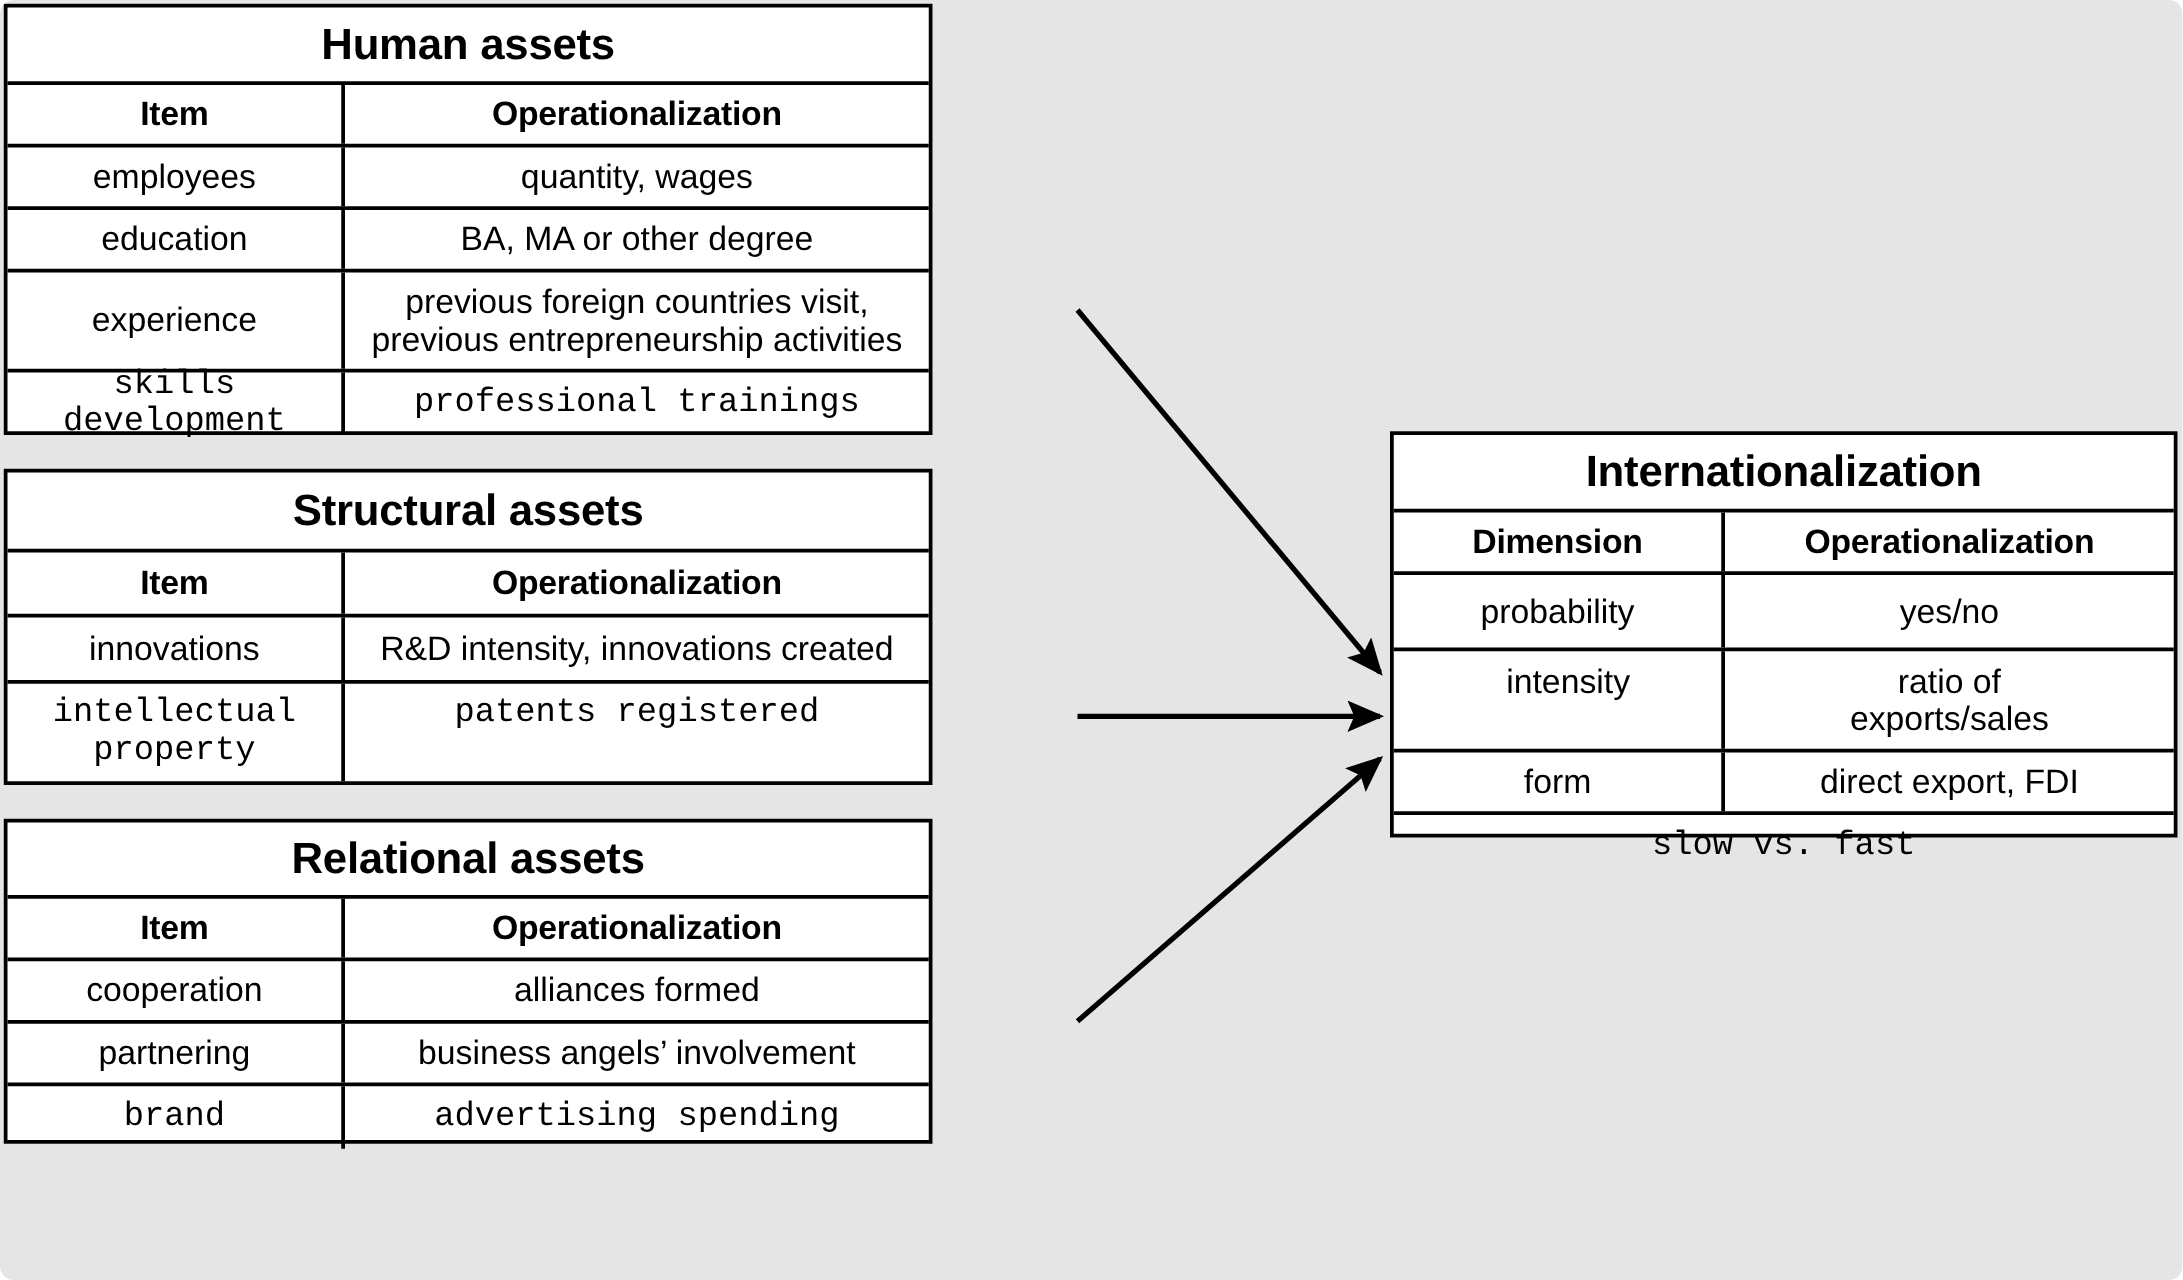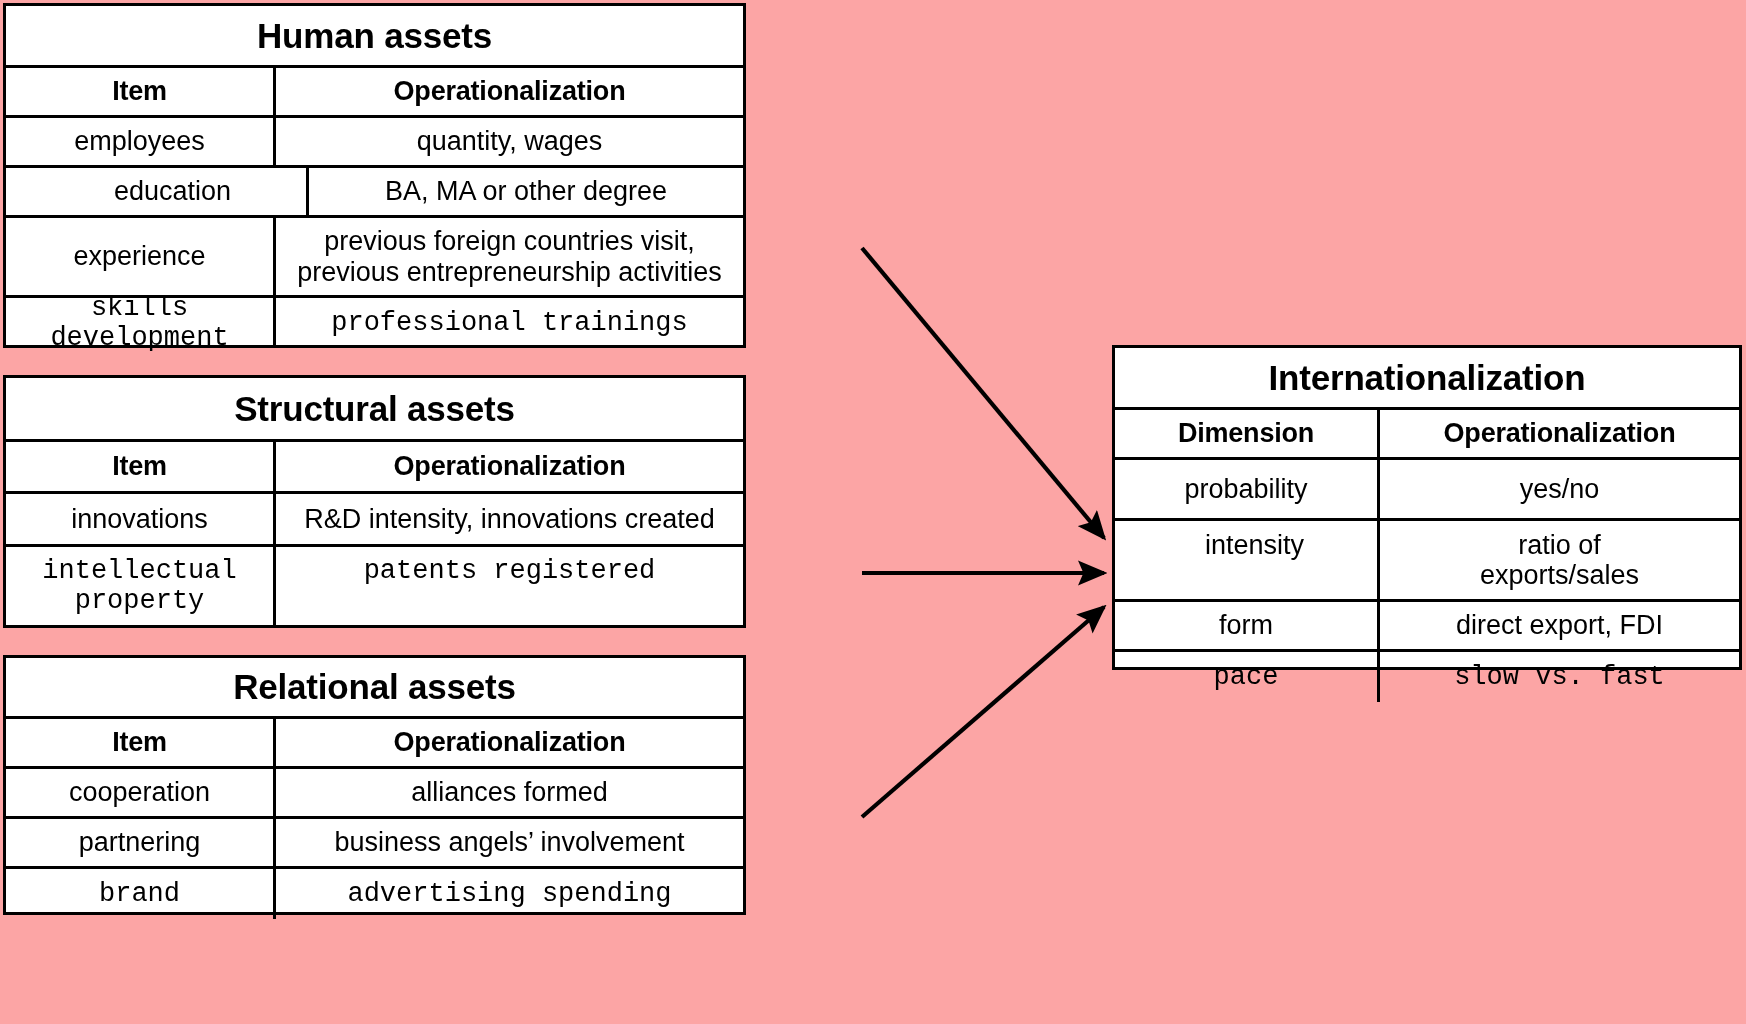--- a/index.html
+++ b/index.html
@@ -9,22 +9,23 @@
     background: #ffffff;
   }
   body {
     font-family: "Liberation Sans", sans-serif;
     color: #000000;
   }
   #canvas {
     position: relative;
     width: 1746px;
     height: 1024px;
-    background: #fca5a5;
+    background: #e5e5e5;
     overflow: hidden;
+    border-radius: 11px;
   }
 
   
   .block {
     position: absolute;
     box-sizing: border-box;
     border: 3px solid #000000;
     background: #ffffff;
   }
   .block-title {
@@ -88,21 +89,21 @@
     <div class="row header" style="height:50px;">
       <div class="cell c1">Item</div>
       <div class="cell c2">Operationalization</div>
     </div>
 
     <div class="row" style="height:50px;">
       <div class="cell c1">employees</div>
       <div class="cell c2">quantity, wages</div>
     </div>
 
-    <div class="row" style="height:50px;padding-left:33px;">
+    <div class="row" style="height:50px;">
       <div class="cell c1">education</div>
       <div class="cell c2">BA, MA or other degree</div>
     </div>
 
     <div class="row" style="height:80px;">
       <div class="cell c1">experience</div>
       <div class="cell c2">previous foreign countries visit,<br>previous entrepreneurship activities</div>
     </div>
 
     <div class="row last" style="height:50px;">
@@ -171,21 +172,20 @@
       <div class="cell c1" style="align-items:flex-start; padding-top:9px;padding-left:23px;">intensity</div>
       <div class="cell c2">ratio of<br>exports/sales</div>
     </div>
 
     <div class="row" style="height:50px;">
       <div class="cell c1">form</div>
       <div class="cell c2">direct export, FDI</div>
     </div>
 
     <div class="row last" style="height:50px;">
-      <div class="cell c1">pace</div>
       <div class="cell c2">slow vs. fast</div>
     </div>
   </div>
 
   <svg id="arrows" viewBox="0 0 1746 1024" xmlns="http://www.w3.org/2000/svg">
     <defs>
       <marker id="arrowhead" markerWidth="7" markerHeight="6" refX="6.2" refY="3" orient="auto" markerUnits="strokeWidth">
         <path d="M0,0 L7,3 L0,6 L1.3,3 Z" fill="#000000"></path>
       </marker>
     </defs>

